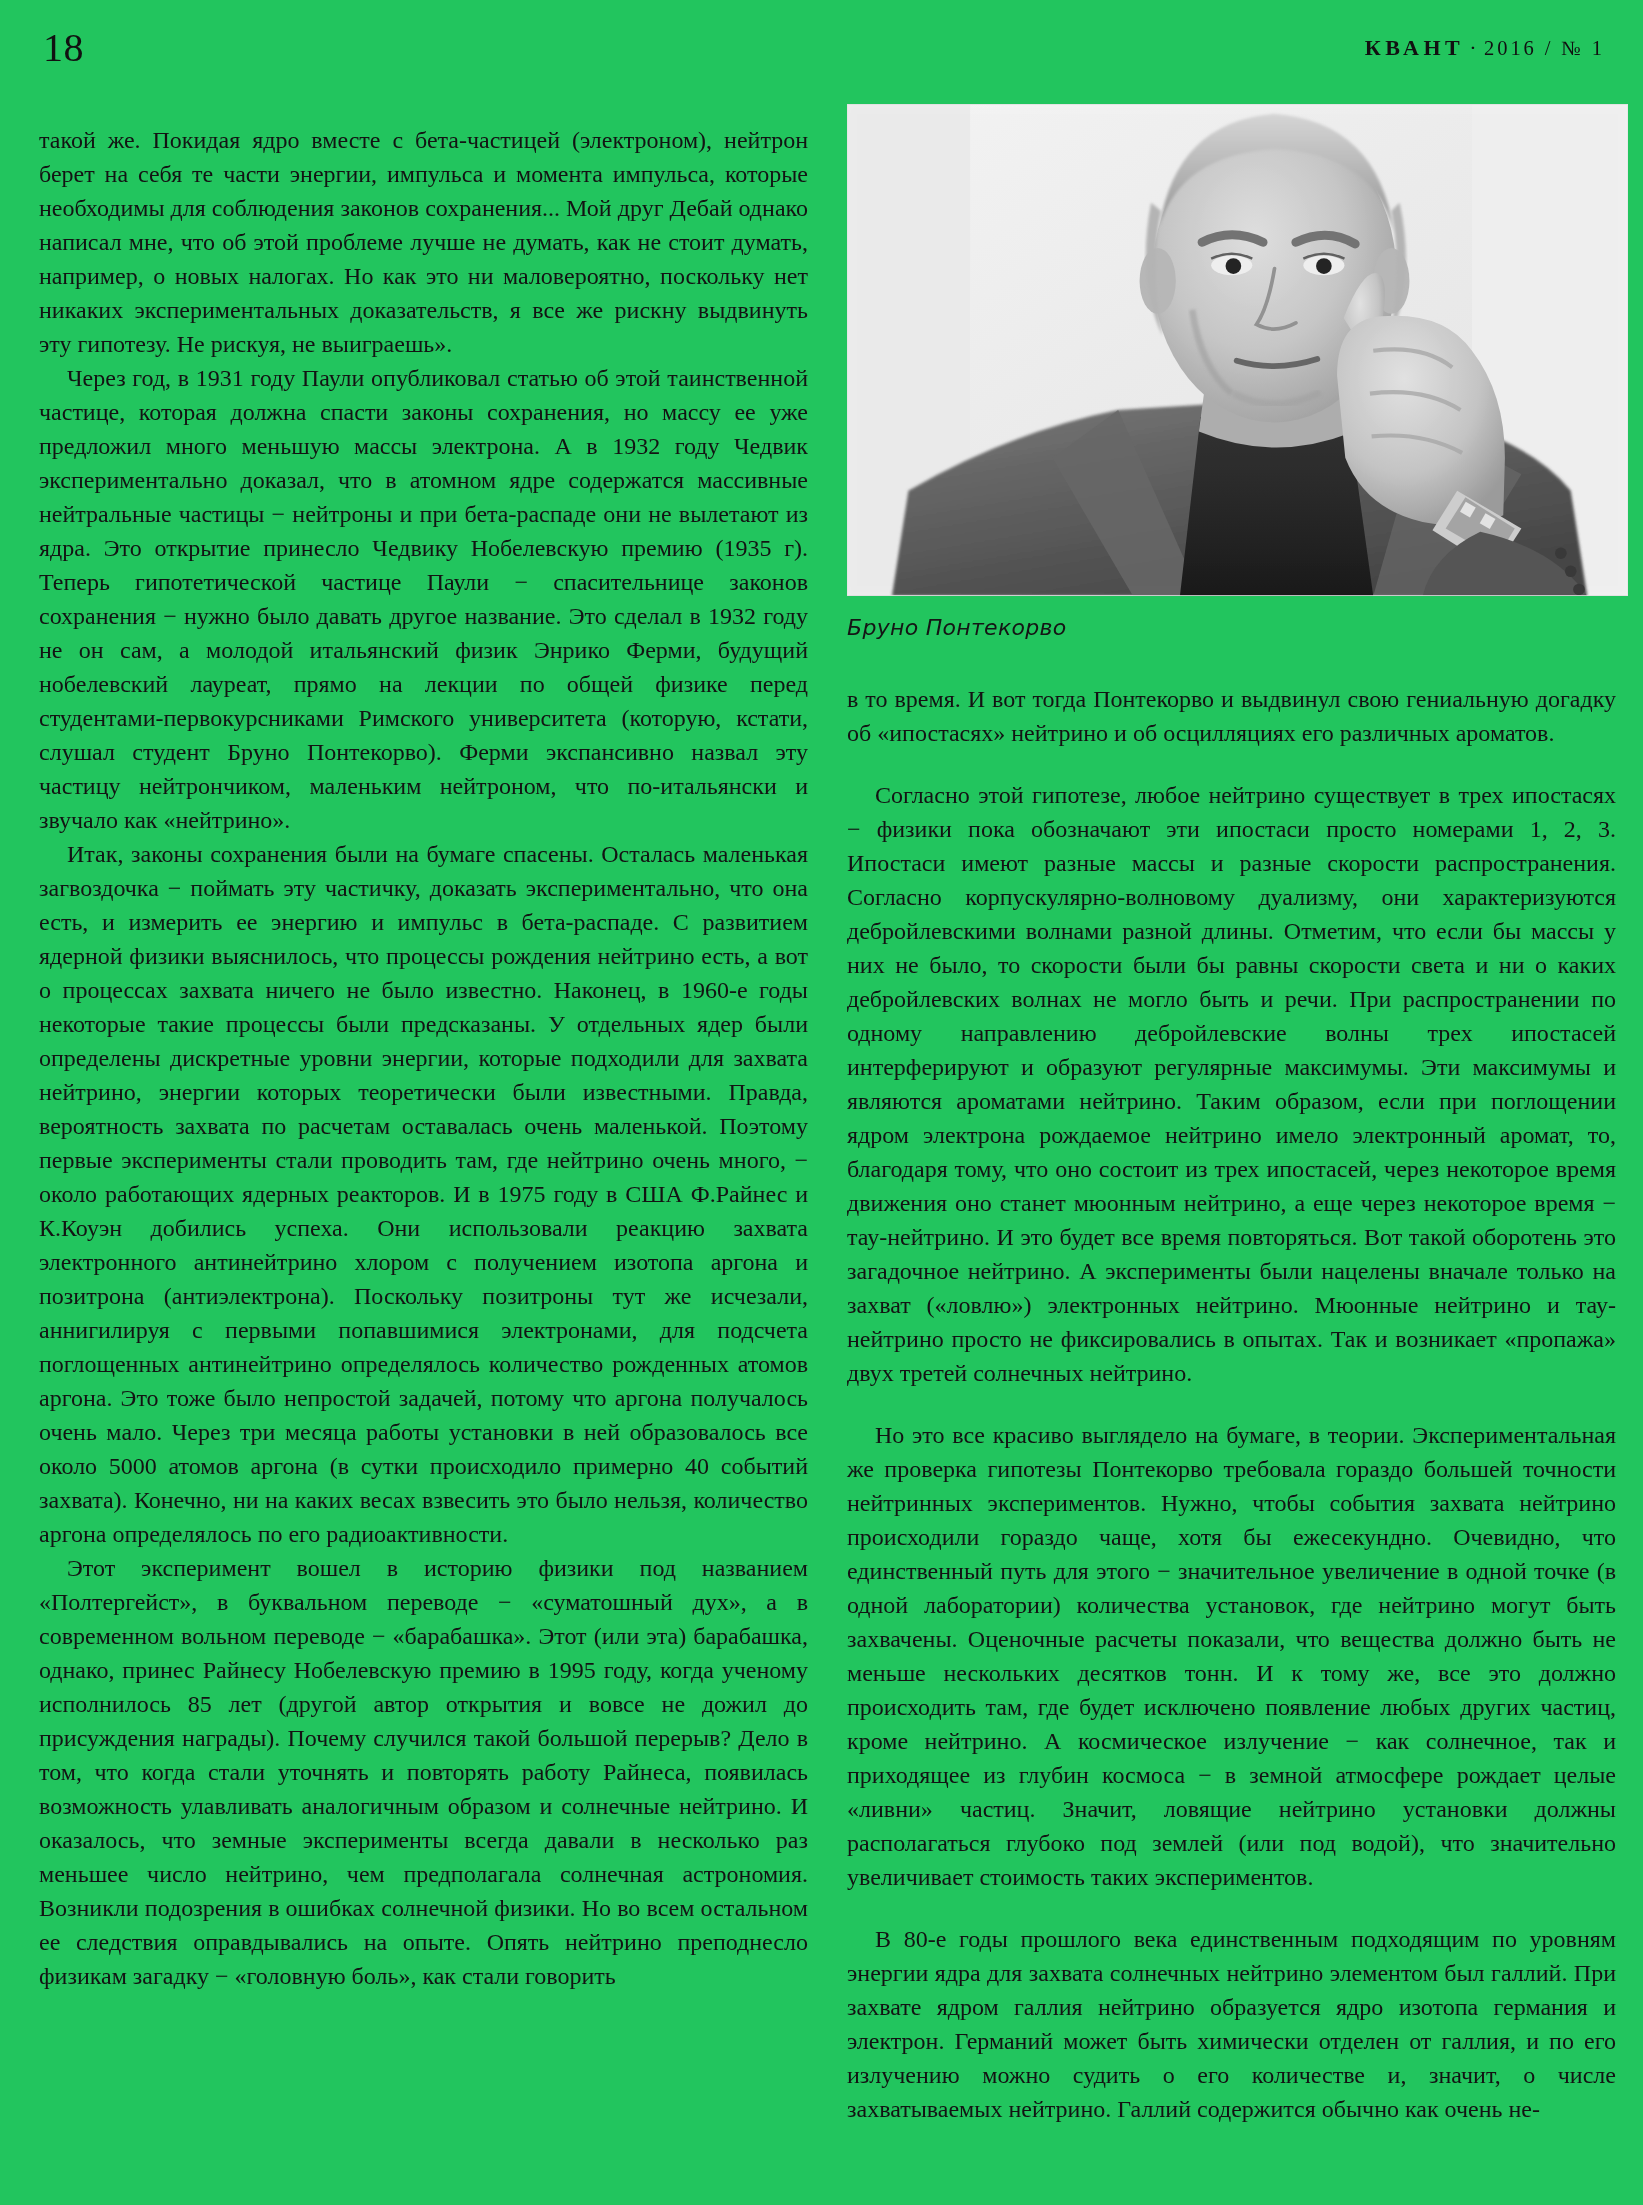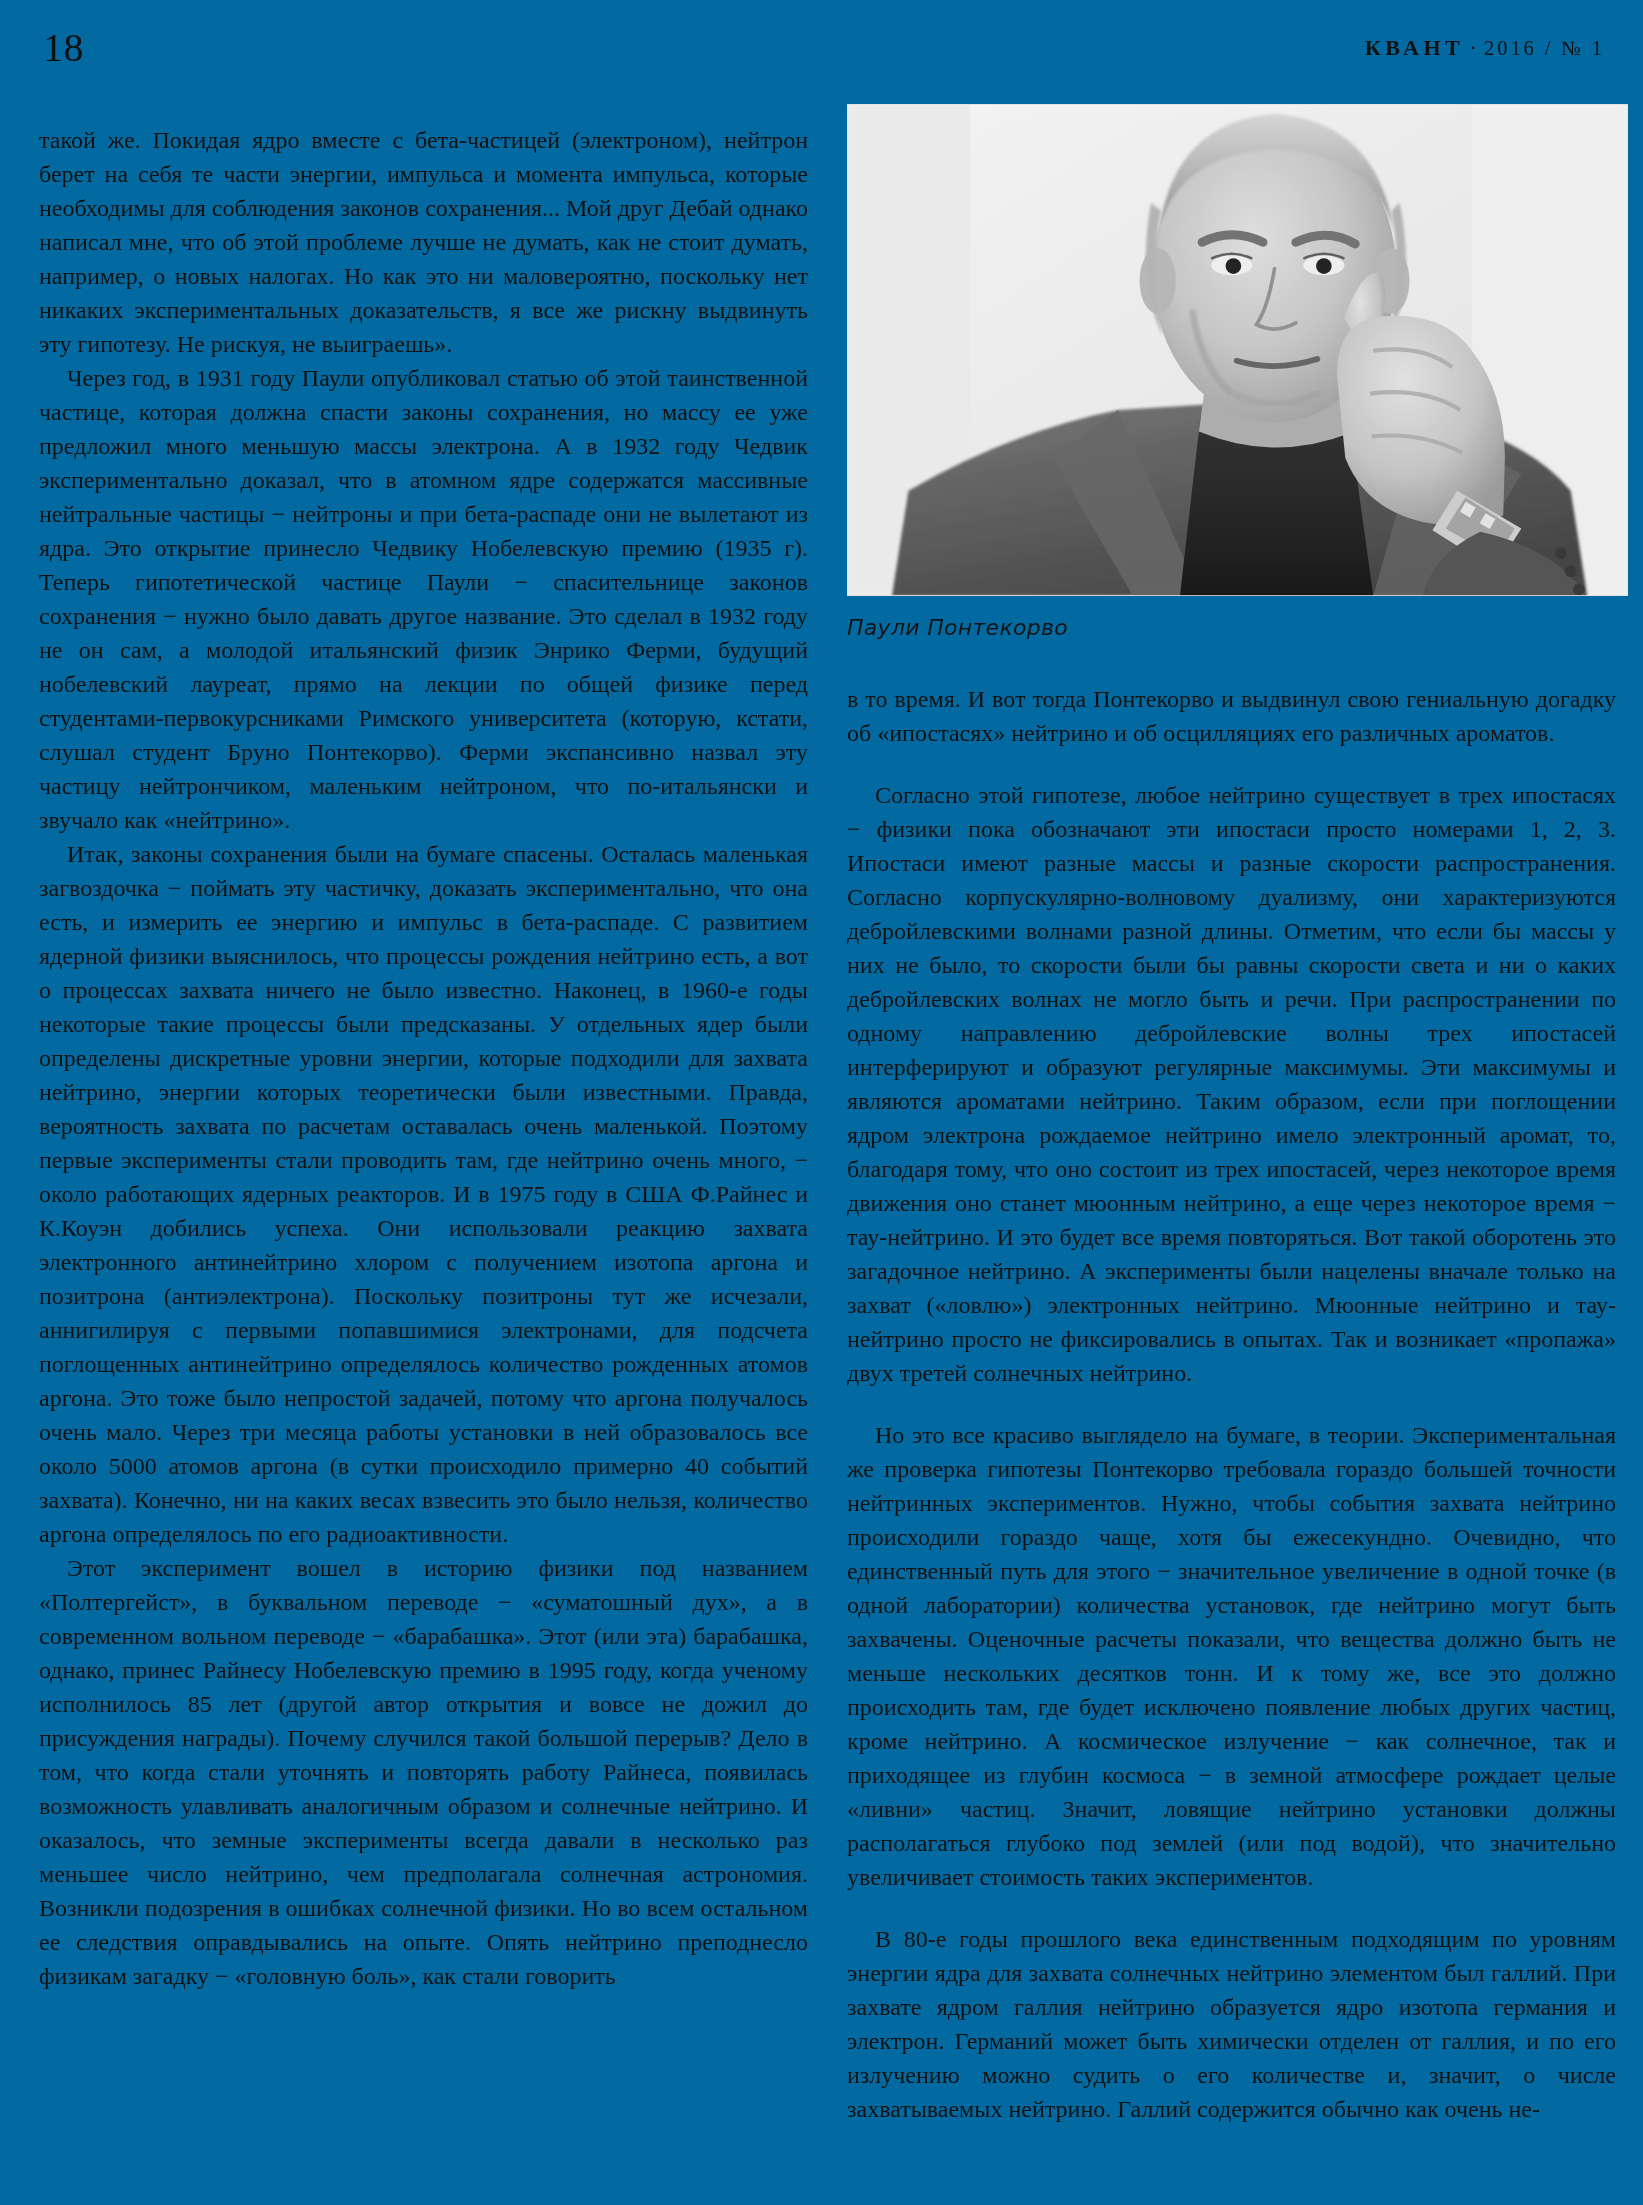--- a/index.html
+++ b/index.html
@@ -16,21 +16,21 @@
     overflow: hidden;
     position: relative;
   }
 
   .page {
     position: relative;
     width: 1644px;
     height: 2205px;
     box-sizing: border-box;
     padding: 0;
-    background: #0369a1;
+    background: #22c55e;
   }
 
   
   .running-head {
     position: absolute;
     top: 28px;
     left: 39px;
     right: 39px;
     height: 51px;
   }
@@ -249,21 +249,21 @@
         <path d="M 770 520 Q 860 540 900 598 L 700 598 Q 712 548 770 520 Z" fill="#5a5a58"></path>
 
         <circle cx="868" cy="546" r="7" fill="#3f3f3e"></circle>
         <circle cx="880" cy="568" r="7" fill="#3f3f3e"></circle>
         <circle cx="890" cy="590" r="7" fill="#3f3f3e"></circle>
 
         <rect x="0" y="0" width="950" height="598" fill="none" stroke="#dcdcdb" stroke-width="2"></rect>
         <rect x="0" y="0" width="950" height="598" fill="#000" opacity="0.015" filter="url(#soft2)"></rect>
       </svg>
     </div>
-    <div class="caption">Паули Понтекорво</div>
+    <div class="caption">Бруно Понтекорво</div>
   </div>
 
   <div class="right-body">
     <p>в то время. И вот тогда Понтекорво и выдвинул свою гениальную догадку об «ипостасях» нейтрино и об осцилляциях его различных ароматов.</p>
     <p class="indent">Согласно этой гипотезе, любое нейтрино существует в трех ипостасях − физики пока обозначают эти ипостаси просто номерами 1, 2, 3. Ипостаси имеют разные массы и разные скорости распространения. Согласно корпускулярно-волновому дуализму, они характеризуются дебройлевскими волнами разной длины. Отметим, что если бы массы у них не было, то скорости были бы равны скорости света и ни о каких дебройлевских волнах не могло быть и речи. При распространении по одному направлению дебройлевские волны трех ипостасей интерферируют и образуют регулярные максимумы. Эти максимумы и являются ароматами нейтрино. Таким образом, если при поглощении ядром электрона рождаемое нейтрино имело электронный аромат, то, благодаря тому, что оно состоит из трех ипостасей, через некоторое время движения оно станет мюонным нейтрино, а еще через некоторое время − тау-нейтрино. И это будет все время повторяться. Вот такой оборотень это загадочное нейтрино. А эксперименты были нацелены вначале только на захват («ловлю») электронных нейтрино. Мюонные нейтрино и тау-нейтрино просто не фиксировались в опытах. Так и возникает «пропажа» двух третей солнечных нейтрино.</p>
     <p class="indent">Но это все красиво выглядело на бумаге, в теории. Экспериментальная же проверка гипотезы Понтекорво требовала гораздо большей точности нейтринных экспериментов. Нужно, чтобы события захвата нейтрино происходили гораздо чаще, хотя бы ежесекундно. Очевидно, что единственный путь для этого − значительное увеличение в одной точке (в одной лаборатории) количества установок, где нейтрино могут быть захвачены. Оценочные расчеты показали, что вещества должно быть не меньше нескольких десятков тонн. И к тому же, все это должно происходить там, где будет исключено появление любых других частиц, кроме нейтрино. А космическое излучение − как солнечное, так и приходящее из глубин космоса − в земной атмосфере рождает целые «ливни» частиц. Значит, ловящие нейтрино установки должны располагаться глубоко под землей (или под водой), что значительно увеличивает стоимость таких экспериментов.</p>
     <p class="indent">В 80-е годы прошлого века единственным подходящим по уровням энергии ядра для захвата солнечных нейтрино элементом был галлий. При захвате ядром галлия нейтрино образуется ядро изотопа германия и электрон. Германий может быть химически отделен от галлия, и по его излучению можно судить о его количестве и, значит, о числе захватываемых нейтрино. Галлий содержится обычно как очень не-</p>
   </div>
 
 </div>

